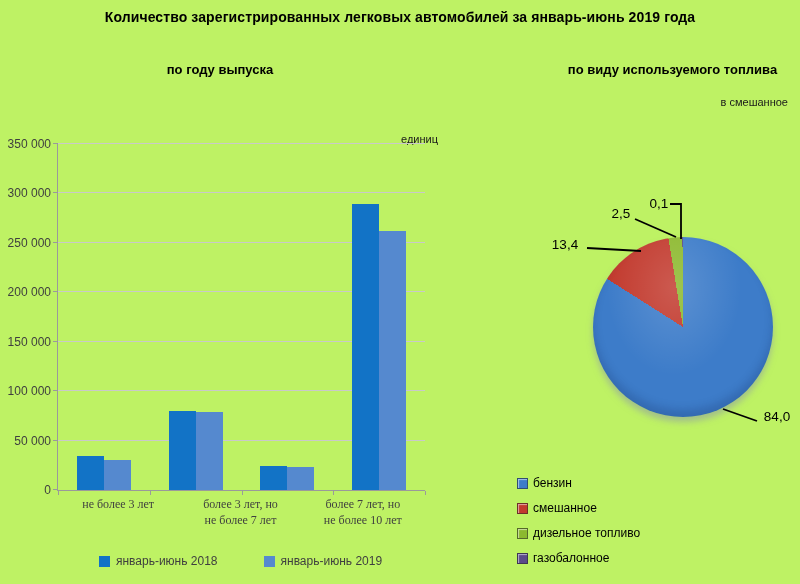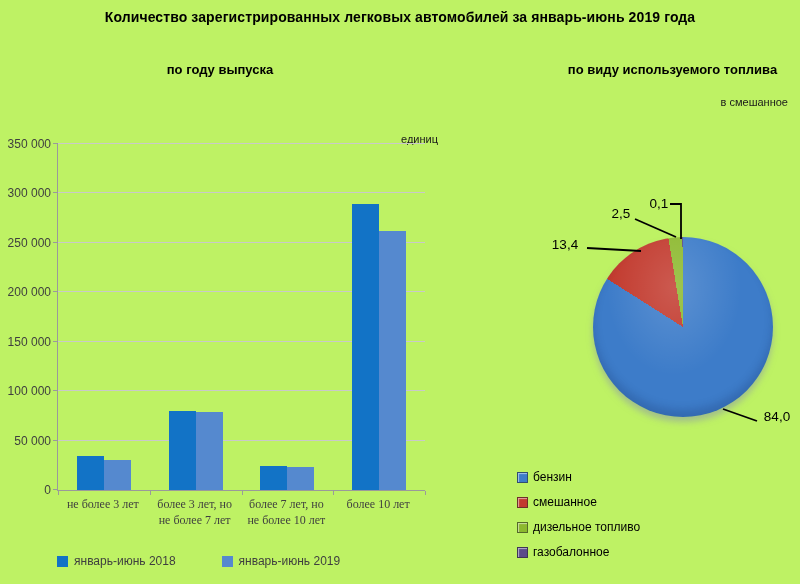--- a/index.html
+++ b/index.html
@@ -34,21 +34,21 @@
   #bar-groups{position:absolute;left:0;bottom:0;width:100%;height:100%;display:flex;}
   .bar-group{flex:1;display:flex;align-items:flex-end;justify-content:center;height:100%;}
   .bar{width:27px;}
   #x-labels{
     position:absolute;left:57px;top:497px;width:367px;display:flex;
     font-size:12px;color:#3f3f3f;line-height:1.3;
   }
   .xlabel{flex:1;text-align:center;white-space:pre-line;font-family:Liberation Serif, serif;}
   .bar-legend{
     position:absolute;left:57px;top:554px;width:367px;
-    display:flex;gap:46px;
+    display:flex;justify-content:center;gap:46px;
     font-size:12px;color:#3f3f3f;align-items:center;
   }
   .bar-legend .legend-item{display:flex;align-items:center;gap:6px;}
   .bar-legend .marker{width:11px;height:11px;display:inline-block;}
 
   
   .pie{
     position:absolute;left:593px;top:237px;width:180px;height:180px;border-radius:50%;
     box-shadow:0 5px 6px rgba(140,150,170,.55), inset 0 -7px 9px rgba(20,40,90,.22);
   }
@@ -56,21 +56,21 @@
     content:"";position:absolute;inset:0;border-radius:50%;
     background:radial-gradient(ellipse at 45% 28%, rgba(255,255,255,.16) 0%, rgba(255,255,255,0) 48%);
   }
   .leaders{position:absolute;left:0;top:0;width:800px;height:584px;pointer-events:none;}
   .pie-label{position:absolute;font-size:13.5px;color:#000;text-align:center;white-space:nowrap;}
   .pie-label-0{left:756px;top:409px;width:42px;}  
   .pie-label-1{left:544px;top:237px;width:42px;}  
   .pie-label-2{left:606px;top:206px;width:30px;}  
   .pie-label-3{left:644px;top:196px;width:30px;}  
   .pie-legend{position:absolute;left:517px;top:470px;font-size:12px;color:#000;}
-  .pie-legend .legend-item{display:flex;align-items:center;gap:5px;height:14px;margin-bottom:11px;}
+  .pie-legend .legend-item{display:flex;align-items:center;gap:5px;height:14px;margin-bottom:11px;margin-top:6px;}
   .pie-legend .marker{
     width:9px;height:9px;display:inline-block;border:1px solid rgba(40,40,40,.55);
     box-shadow:inset 1px 1px 1px rgba(255,255,255,.55);
   }
 </style>
 </head>
 <body>
 
 <div class="page">
 
@@ -135,21 +135,20 @@
         </div>
       </div>
   </div>
 
   <div id="x-labels">
       <div class="xlabel">не более 3 лет</div>
       <div class="xlabel">более 3 лет, но
 не более 7 лет</div>
       <div class="xlabel">более 7 лет, но
 не более 10 лет</div>
-      <div class="xlabel">более 10 лет</div>
     </div>
 
   <div id="bar-legend" class="bar-legend">
       <div class="legend-item">
         <div class="marker" style="background: rgb(18, 115, 198);"></div>
         <div class="">январь-июнь 2018</div>
       </div>
       <div class="legend-item">
         <div class="marker" style="background: rgb(85, 137, 207);"></div>
         <div class="">январь-июнь 2019</div>

